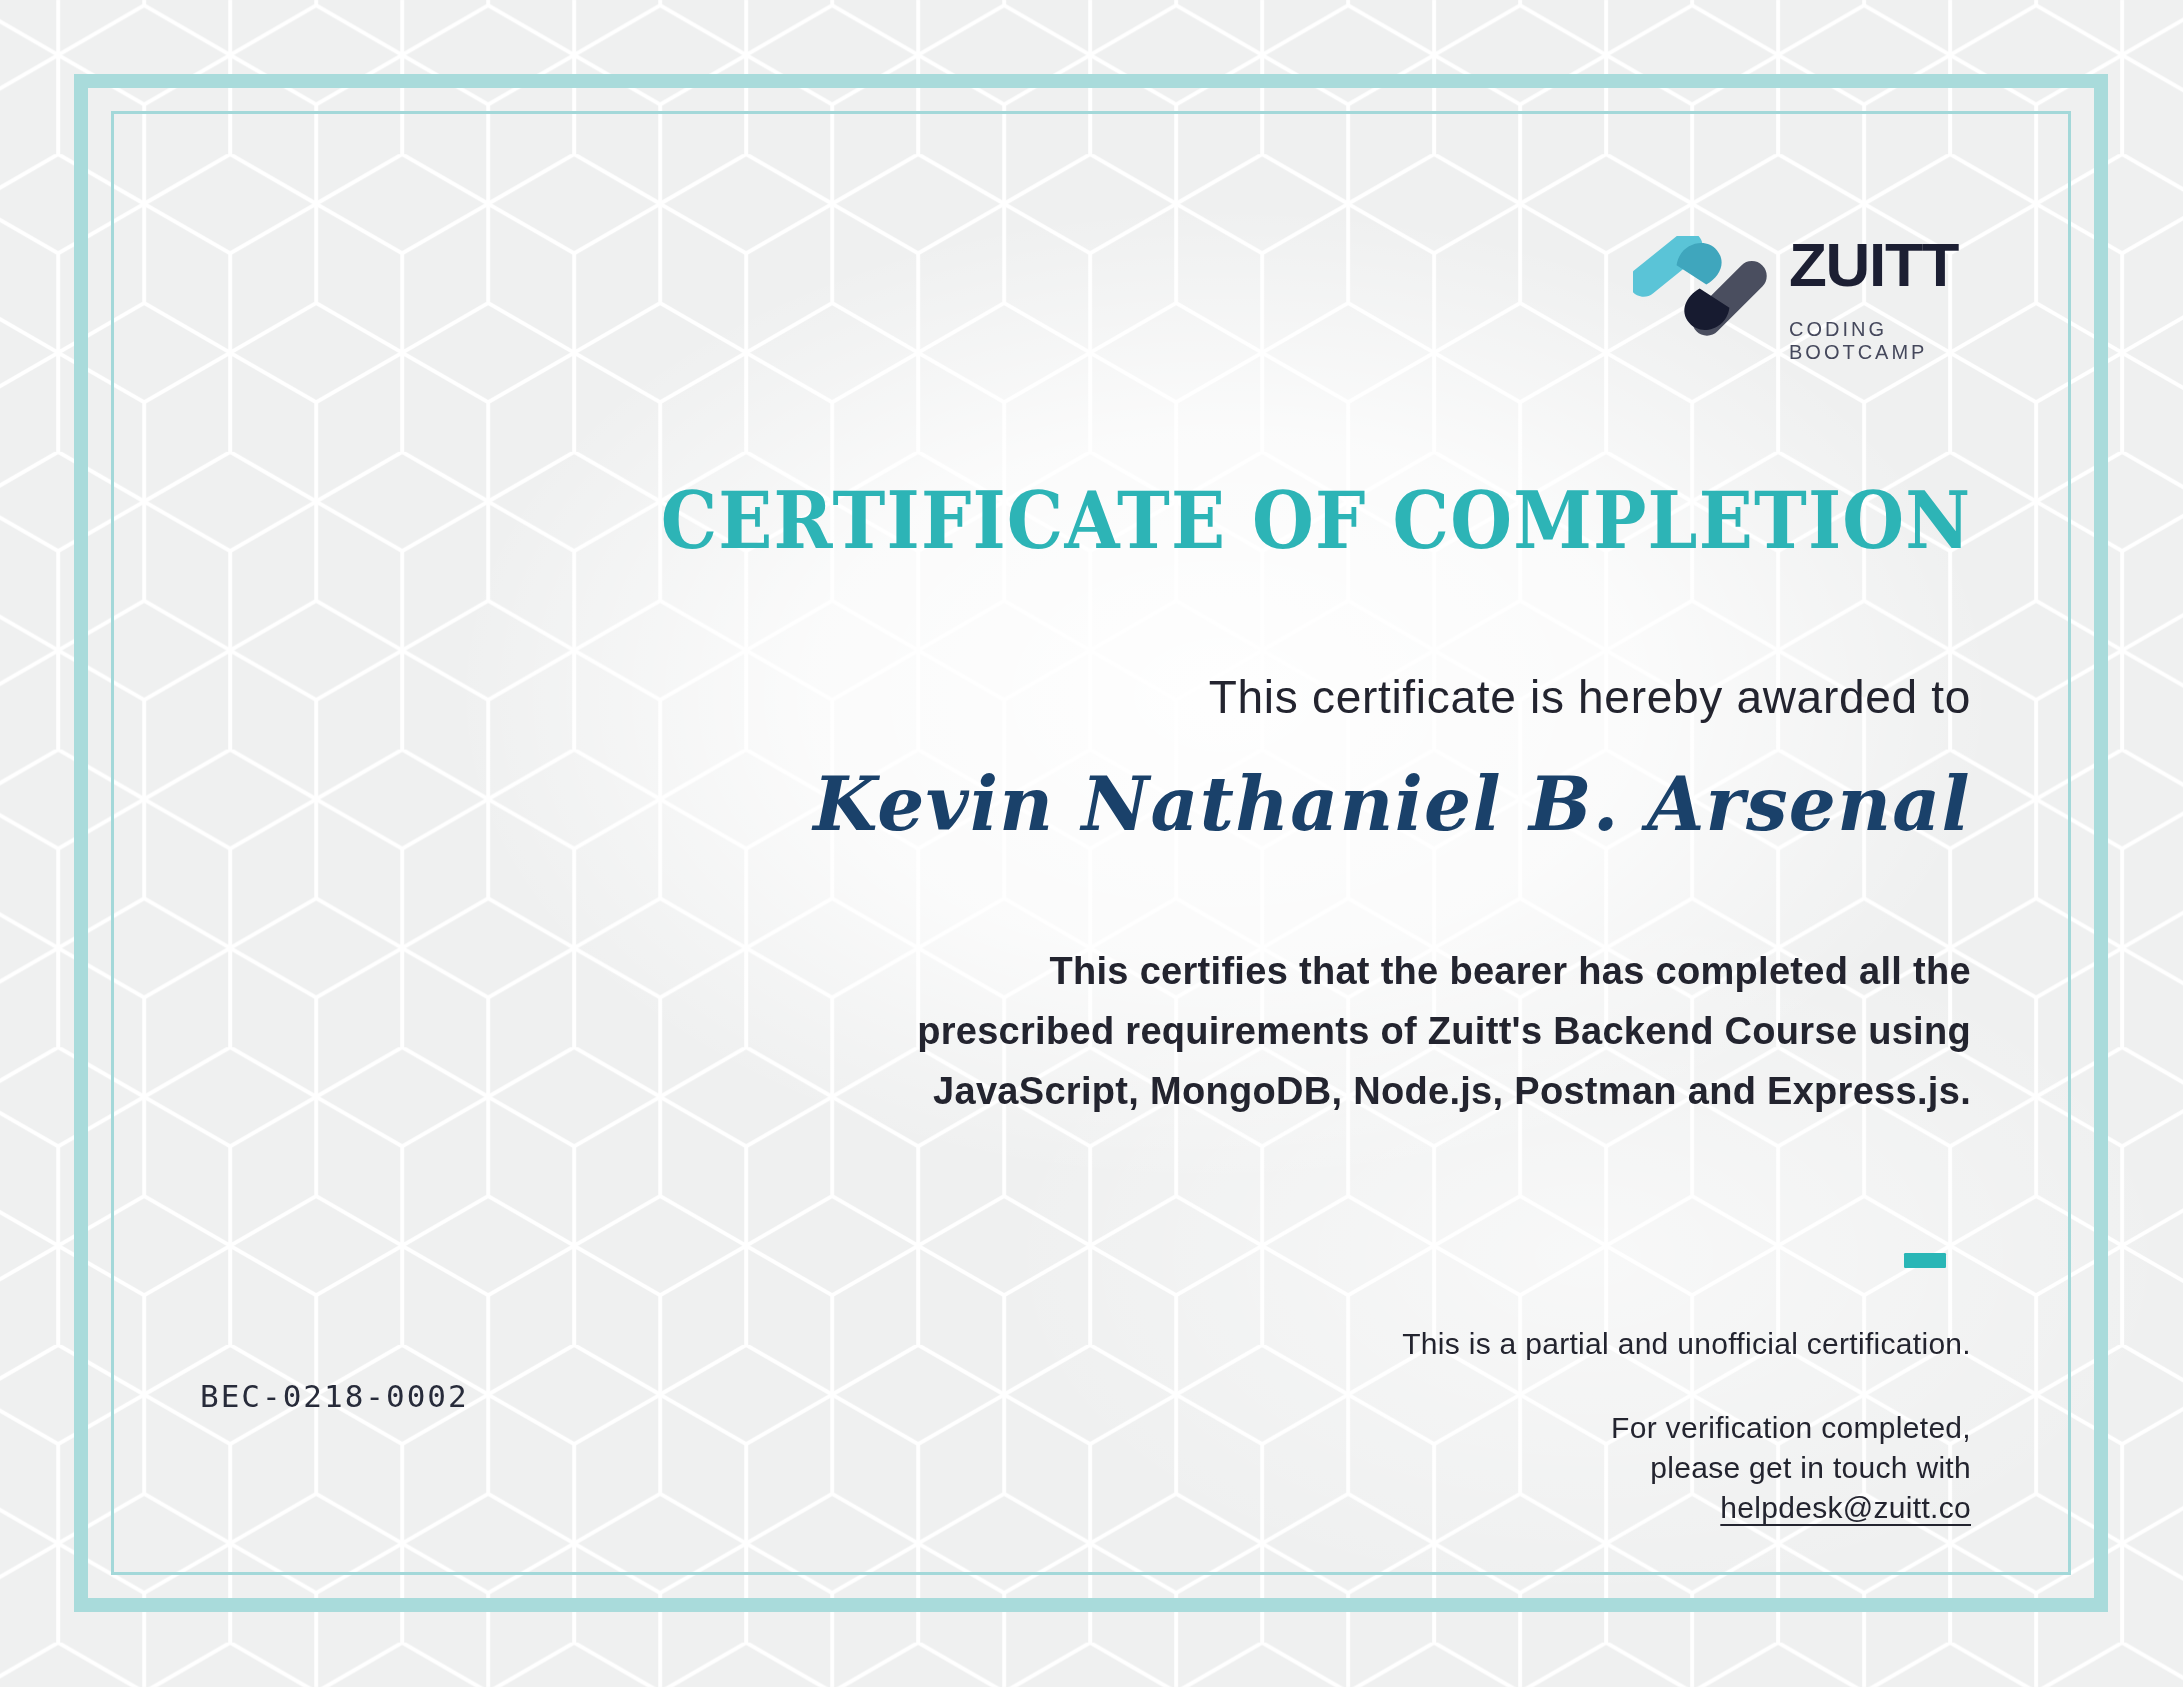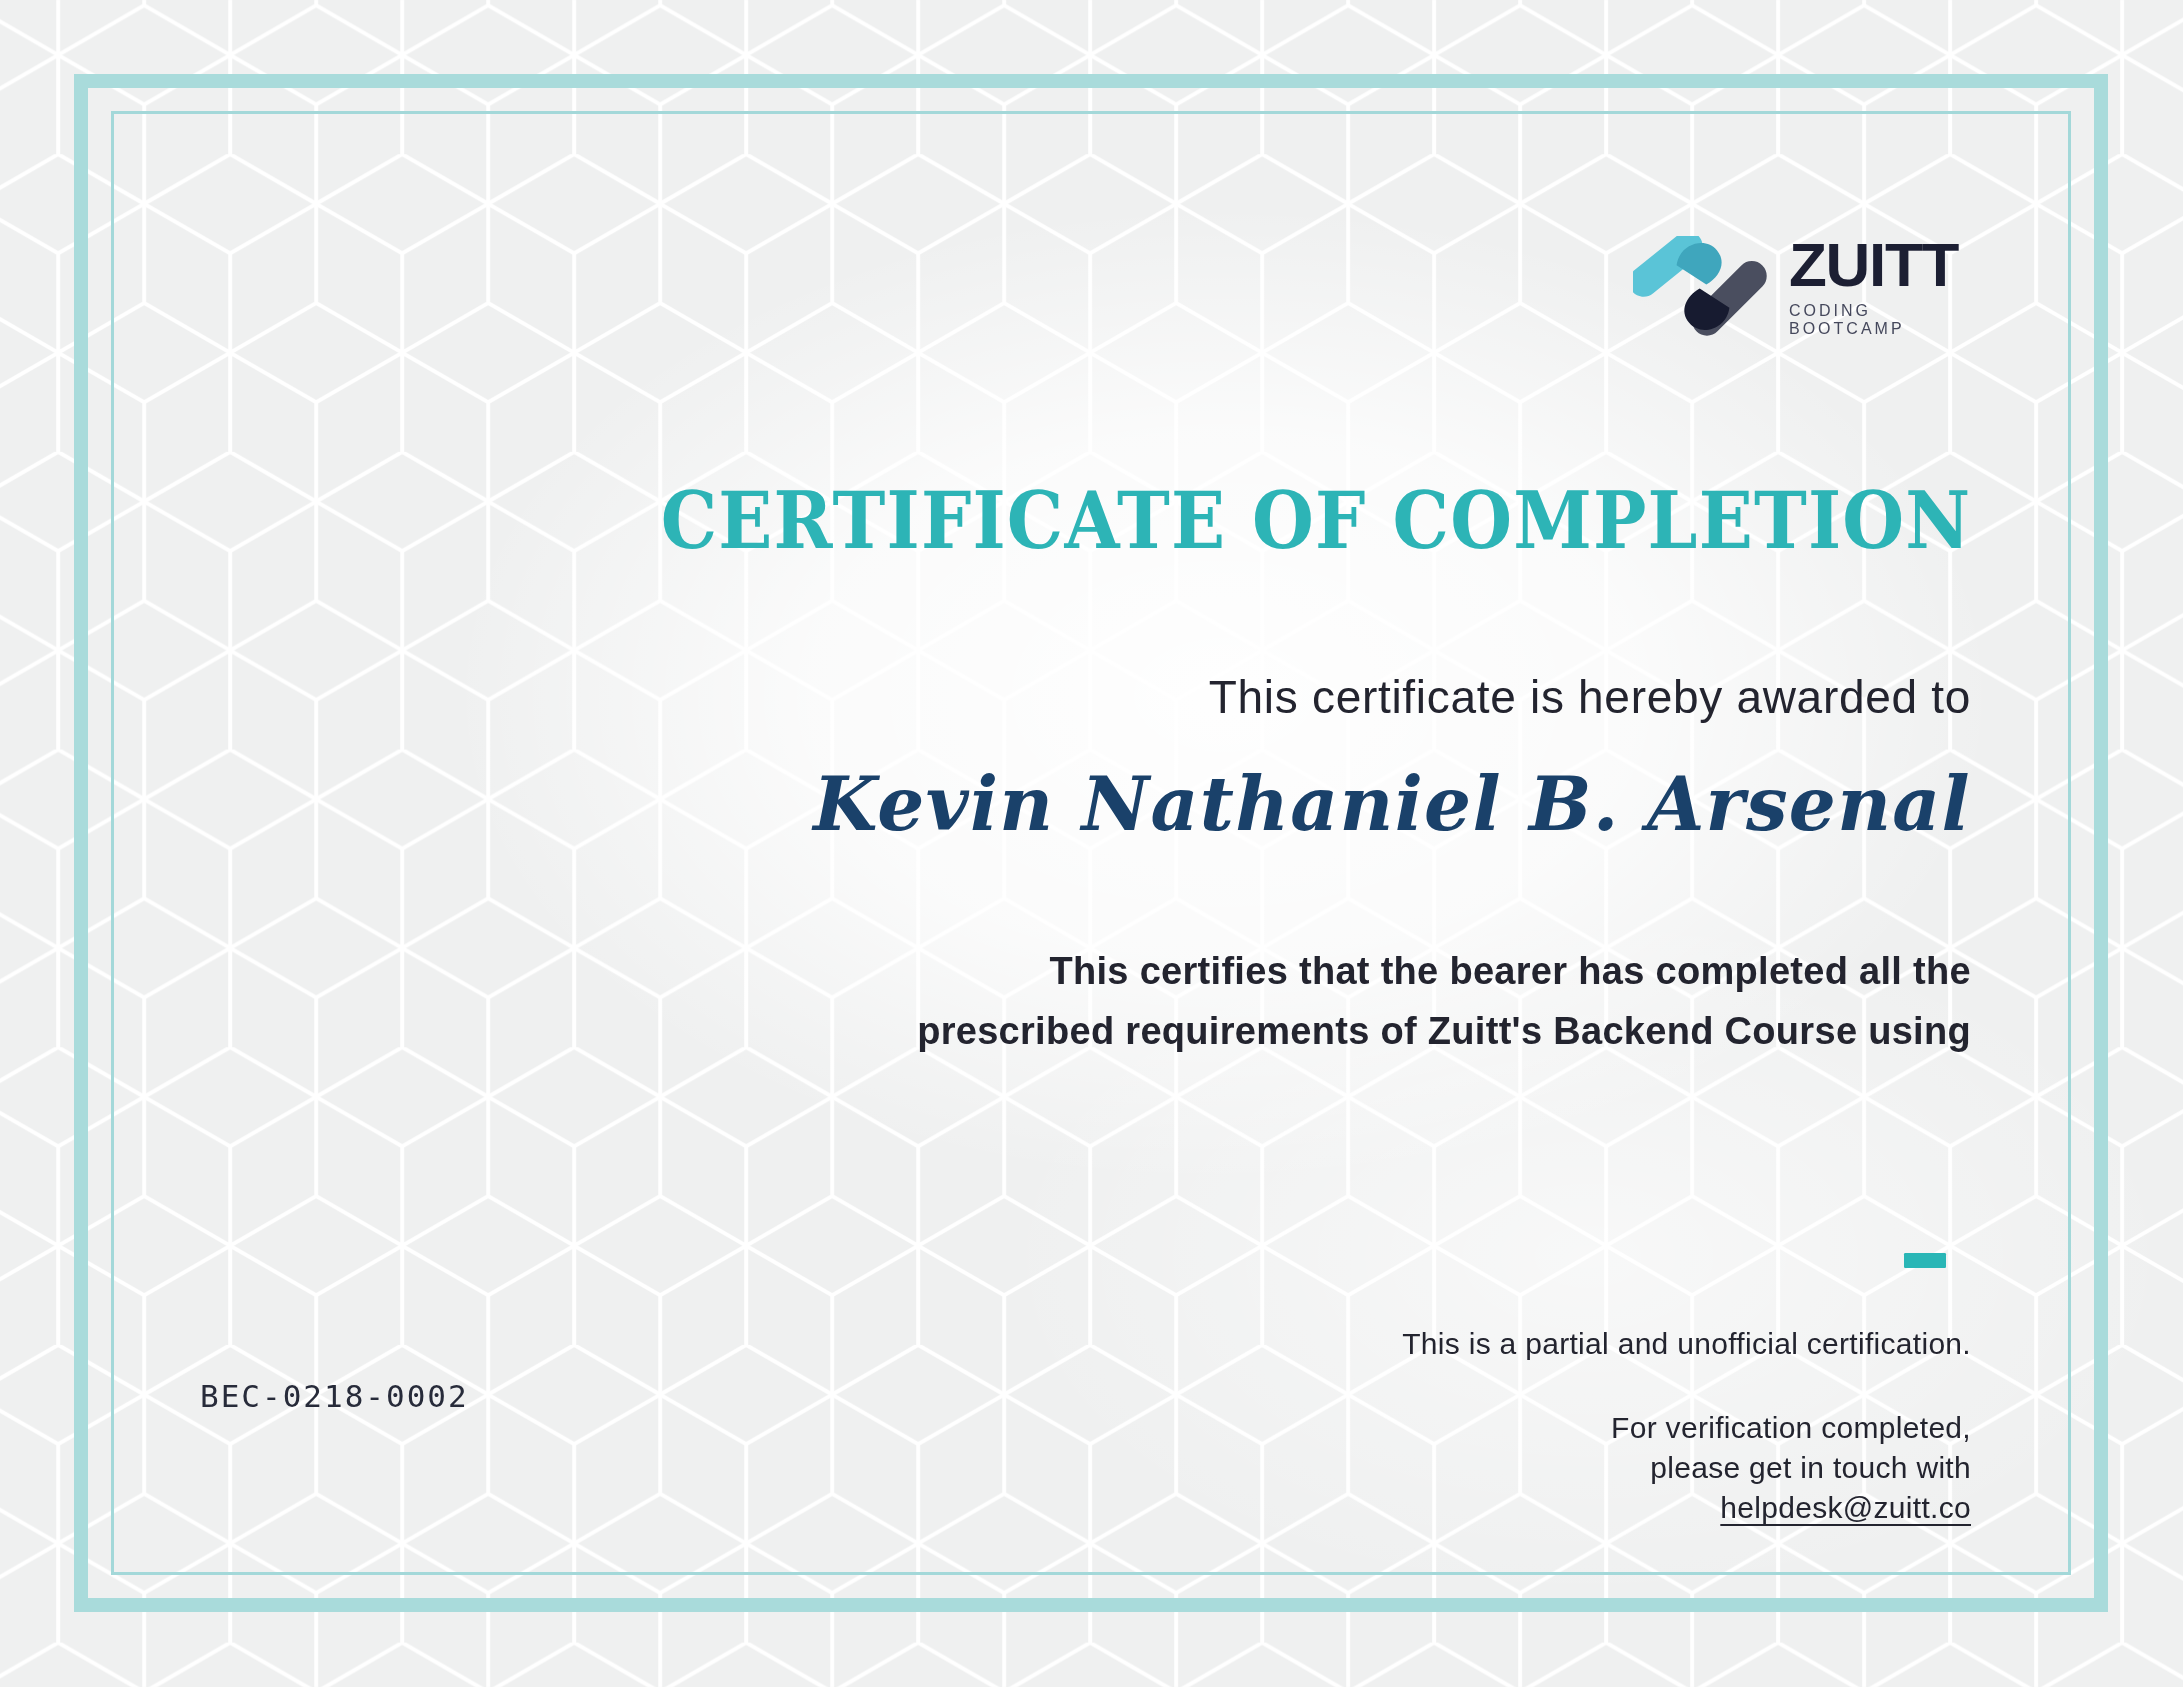--- a/index.html
+++ b/index.html
@@ -50,22 +50,22 @@
 
   .logo{position:absolute;left:1633px;top:232px;}
   .logo-mark{position:absolute;left:0;top:4px;width:140px;height:101px;}
   .brand-block{position:absolute;left:156px;top:0;}
   .brand-name{
     font-weight:bold;font-size:62px;line-height:66px;
     letter-spacing:-1.3px;color:var(--brand-dark);
     font-family:"Liberation Sans",sans-serif;
   }
   .brand-tagline{
-    margin-top:4px;
-    font-size:16px;letter-spacing:3px;
+    margin-top:20px;
+    font-size:20px;letter-spacing:3px;
     color:var(--tagline-gray);font-weight:400;
   }
 
   .cert-title{
     position:absolute;right:212px;top:478px;
     font-family:"DejaVu Serif","Liberation Serif",serif;
     font-weight:700;font-size:78px;line-height:1.1;
     letter-spacing:1.3px;color:var(--accent-teal);
     white-space:nowrap;
     transform:scaleX(0.91);transform-origin:100% 50%;
@@ -167,20 +167,21 @@
 
   <div class="cert-title">CERTIFICATE OF COMPLETION</div>
 
   <div class="award-intro">This certificate is hereby awarded to</div>
 
   <div class="recipient">Kevin Nathaniel B. Arsenal</div>
 
   <div class="cert-body">
     <span>This certifies that the bearer has completed all the</span>
     <span>prescribed requirements of Zuitt's Backend Course using</span>
+    <span>JavaScript, MongoDB, Node.js, Postman and Express.js.</span>
   </div>
 
   <div class="accent-dash"></div>
 
   <div class="disclaimer">This is a partial and unofficial certification.</div>
 
   <div class="verification">
     <span>For verification completed,</span>
     <span><span>please get in touch with </span><a class="email-link">helpdesk@zuitt.co</a></span>
   </div>

